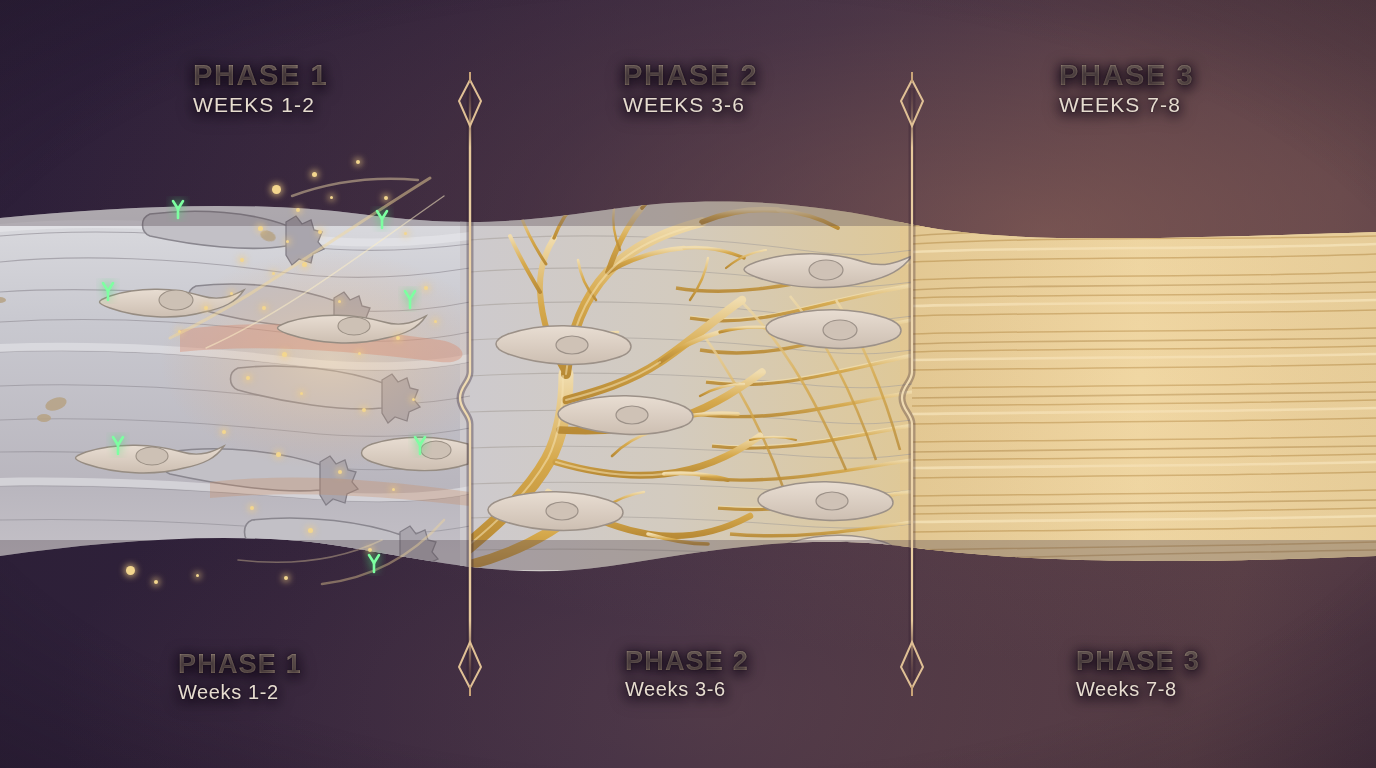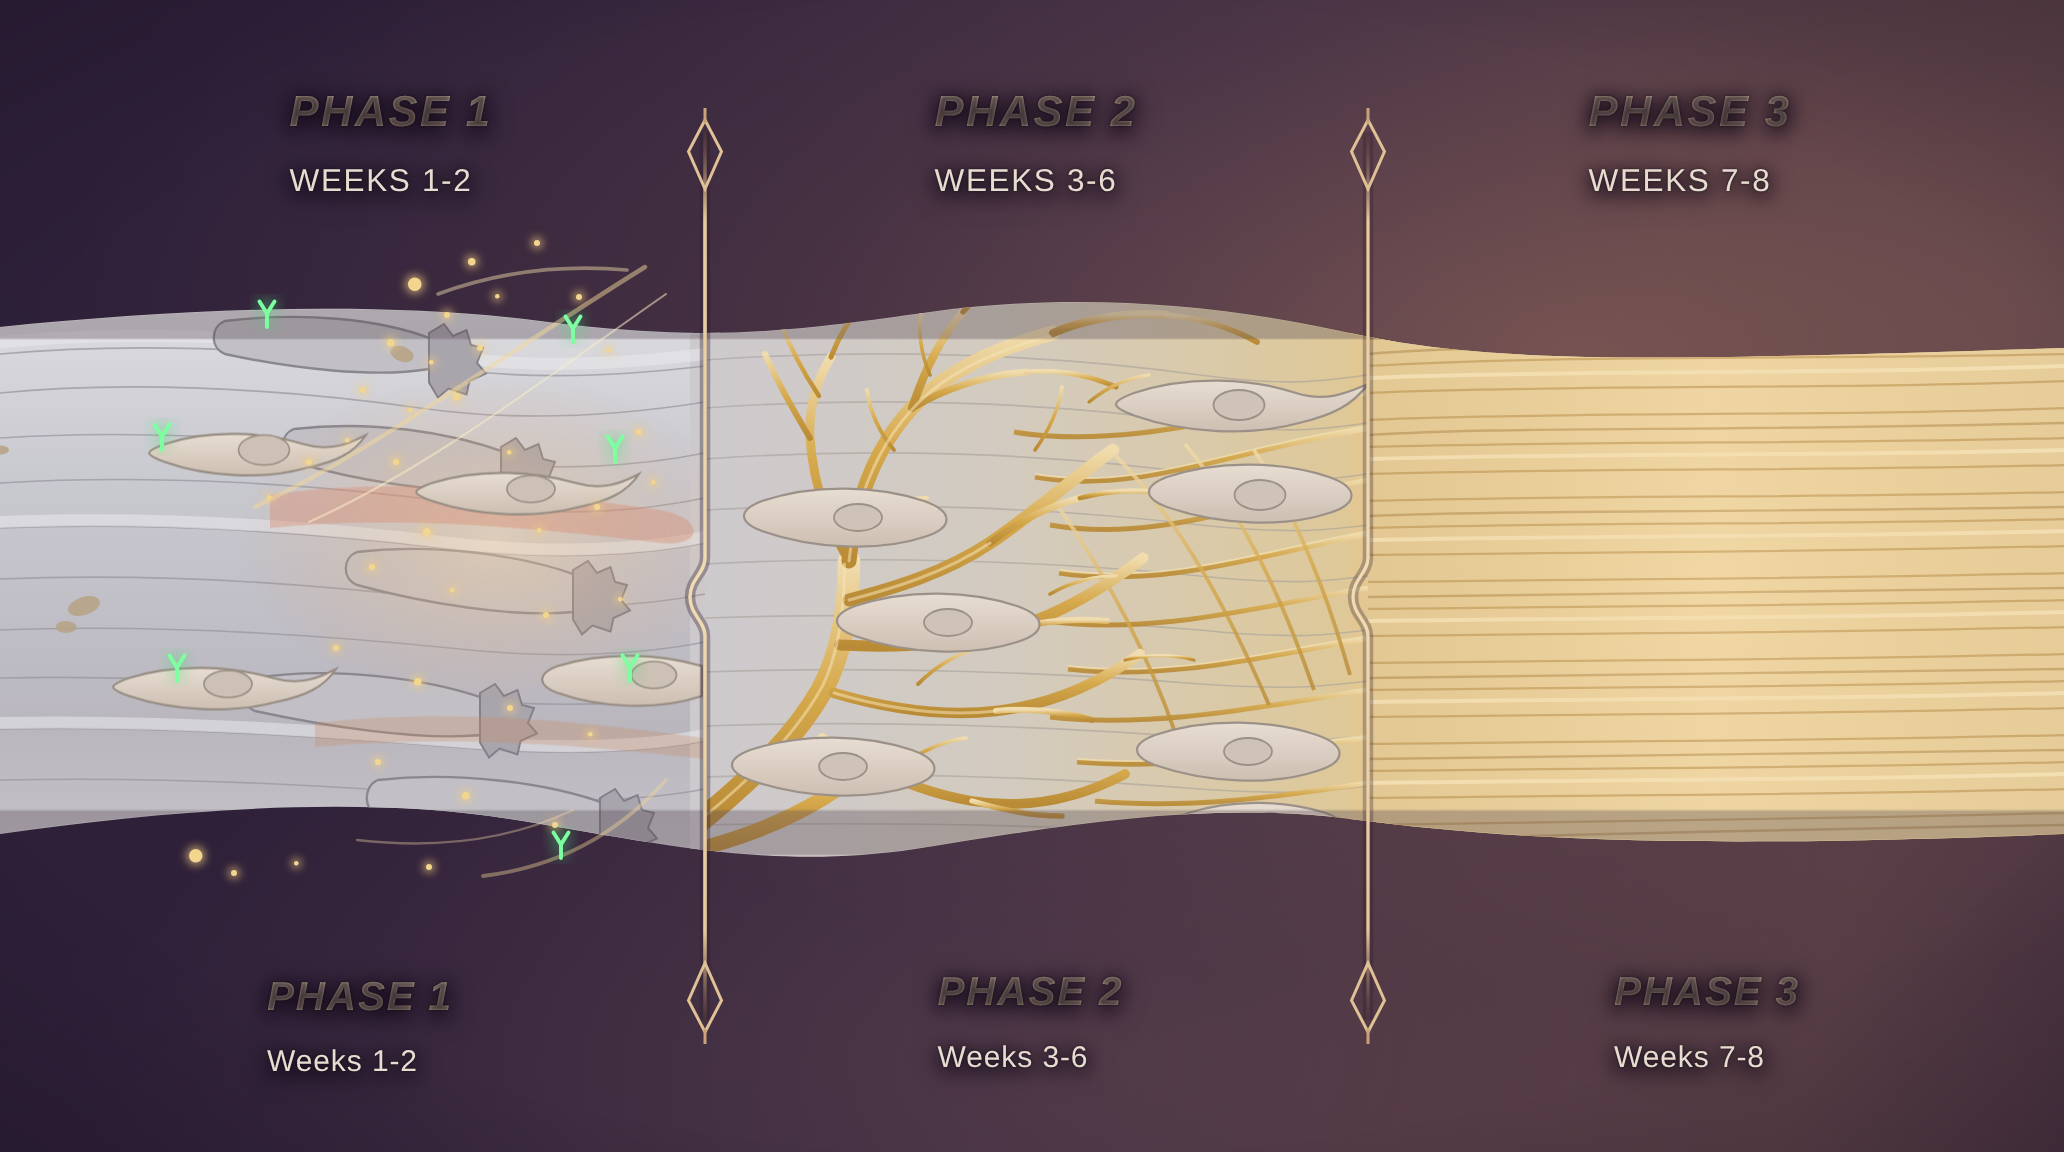--- a/index.html
+++ b/index.html
@@ -26,22 +26,22 @@
 
   
   .band{position:absolute;left:0;right:0;top:0;bottom:0;}
   .band svg{position:absolute;inset:0;width:100%;height:100%;}
 
   
   .label{position:absolute;color:#e8dccb;text-shadow:0 2px 10px rgba(20,10,25,.85),0 0 2px rgba(20,10,25,.6);}
   .label .ttl{font-size:29px;font-weight:700;letter-spacing:1.6px;line-height:1.05;
     background:linear-gradient(180deg,#e7d3b2 0%,#d9c4a2 55%,#cbb491 100%);
     -webkit-background-clip:text;background-clip:text;color:transparent;
-    filter:drop-shadow(0 2px 7px rgba(20,10,25,.8));font-style:italic;}
-  .label .sub{font-size:21px;font-weight:400;letter-spacing:1.1px;color:#e6dccf;margin-top:19px;
+    filter:drop-shadow(0 2px 7px rgba(20,10,25,.8));}
+  .label .sub{font-size:21px;font-weight:400;letter-spacing:1.1px;color:#e6dccf;margin-top:3px;
     filter:drop-shadow(0 2px 7px rgba(20,10,25,.8));}
   .label.bottom .ttl{font-size:27px;letter-spacing:1.2px;}
   .label.bottom .sub{font-size:20px;letter-spacing:.6px;}
 
   .lbl-t1{left:193px;top:60px;}
   .lbl-t2{left:623px;top:60px;}
   .lbl-t3{left:1059px;top:60px;}
   .lbl-b1{left:178px;top:650px;}
   .lbl-b2{left:625px;top:647px;}
   .lbl-b3{left:1076px;top:647px;}

